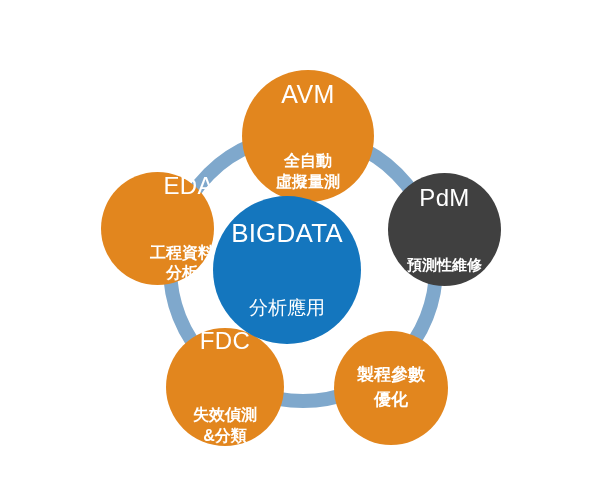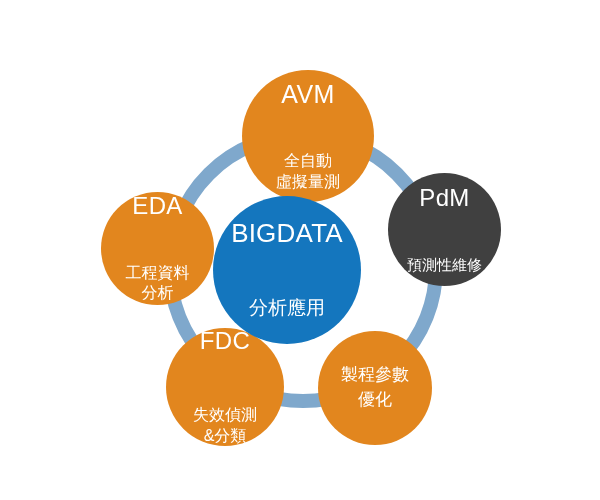--- a/index.html
+++ b/index.html
@@ -41,21 +41,21 @@
   }
   .node-acronym {
     font-size: 25px;
     font-weight: 400;
     letter-spacing: 0.4px;
     line-height: 1.12;
     white-space: nowrap;
   }
   .node-desc {
     font-size: 16px;
-    font-weight: 400;
+    font-weight: 700;
     line-height: 1.28;
     margin-top: 3px;
     white-space: nowrap;
   }
   .node-desc .desc-line {
     display: block;
   }
 
   
   #center-node {
@@ -86,34 +86,35 @@
   }
   #node-pdm {
     left: 388px;
     top: 173px;
     width: 113px;
     height: 113px;
     z-index: 4;
   }
   #node-eda {
     left: 101px;
-    top: 192px;
+    top: 172px;
     width: 113px;
     height: 113px;
     z-index: 4;
+    align-items: flex-end;
   }
   #node-fdc {
     left: 166px;
     top: 328px;
     width: 118px;
     height: 118px;
     z-index: 4;
   }
   #node-ppo {
-    left: 318px;
+    left: 334px;
     top: 331px;
     width: 114px;
     height: 114px;
     z-index: 4;
   }
   #node-pdm .node-acronym,
   #node-eda .node-acronym,
   #node-fdc .node-acronym {
     font-size: 24px;
   }

